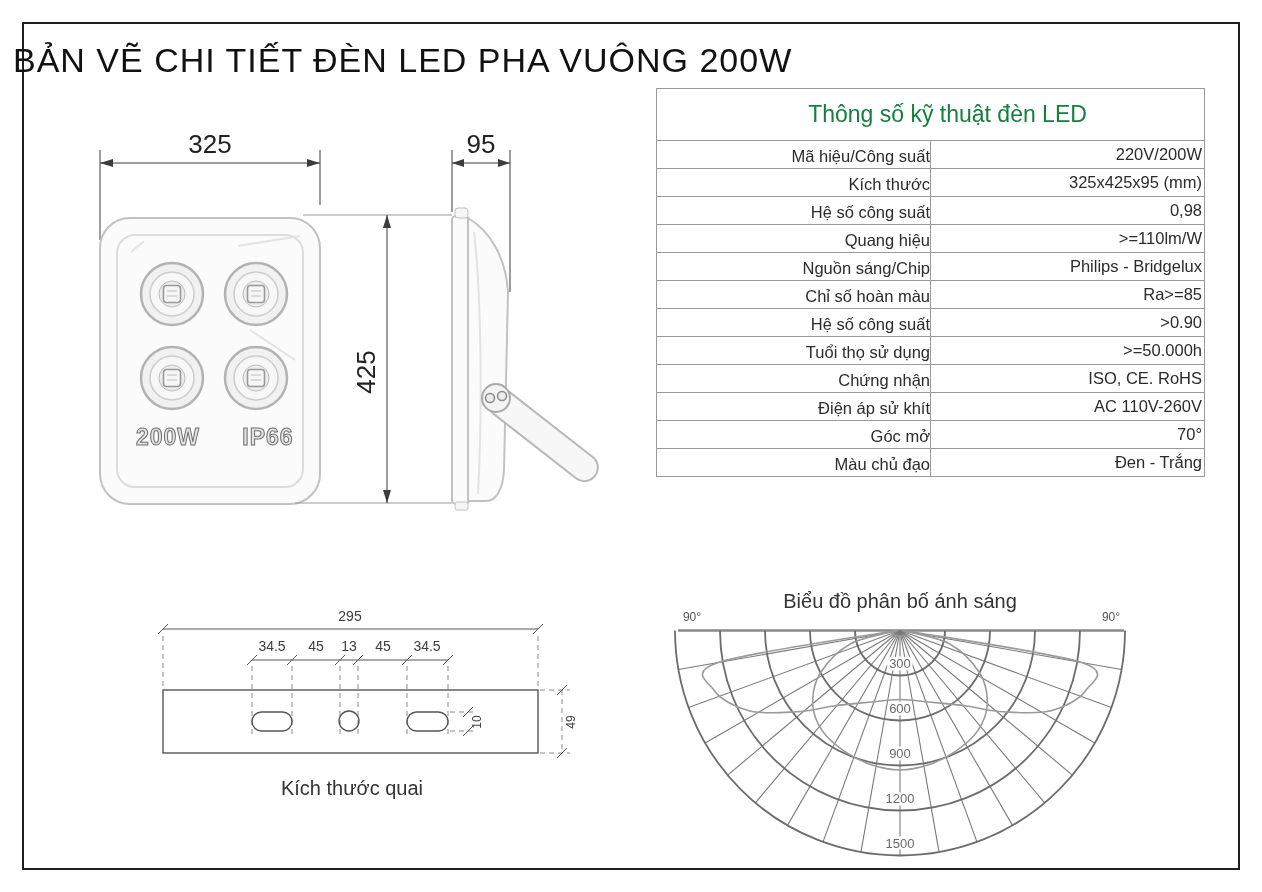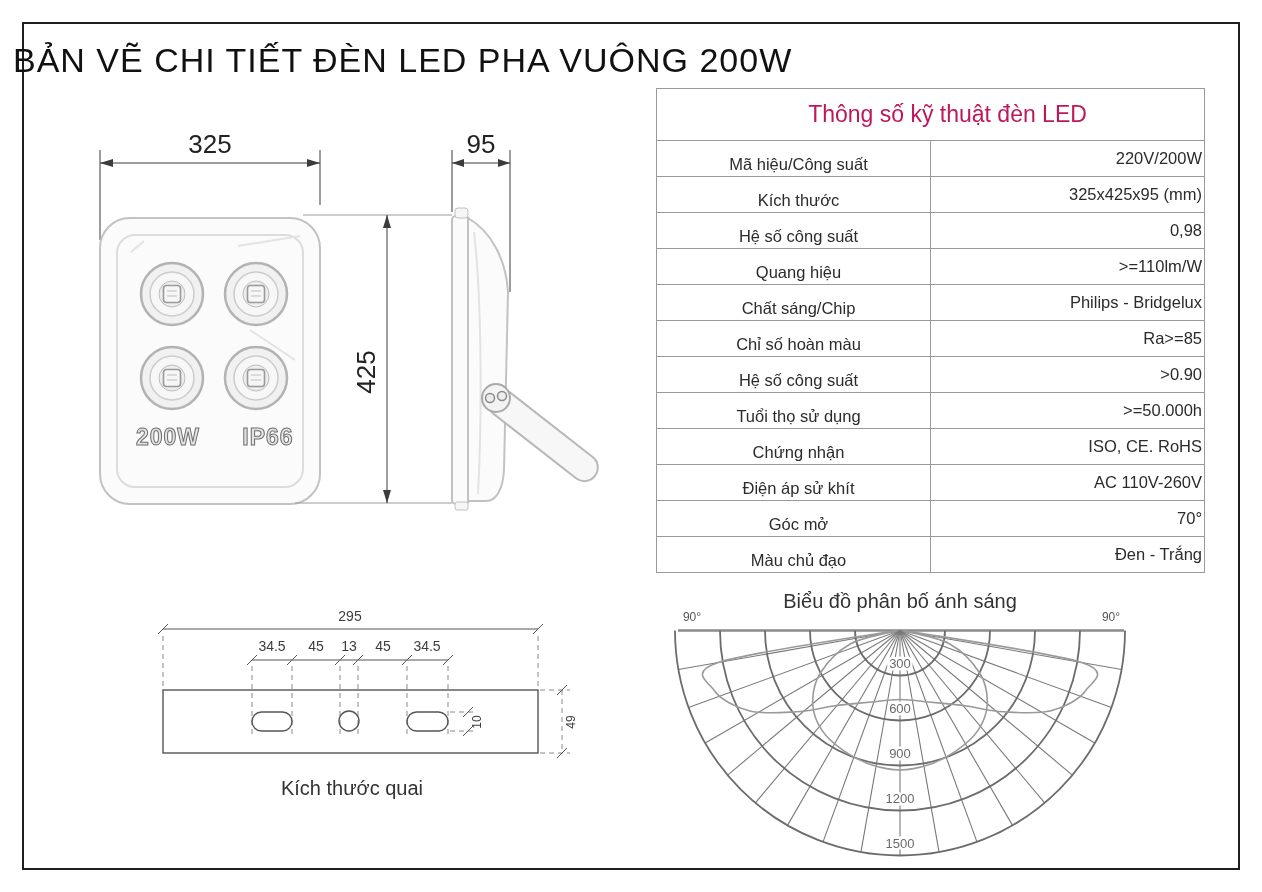--- a/index.html
+++ b/index.html
@@ -5,24 +5,24 @@
   html,body{margin:0;padding:0;background:#fff;}
   .page{position:relative;width:1262px;height:892px;background:#fff;overflow:hidden;
         font-family:"Liberation Sans", sans-serif;color:#1a1a1a;}
   .frame{position:absolute;left:22px;top:22px;width:1214px;height:844px;
          border:2px solid #1f1f1f;}
   .title{position:absolute;left:0;top:28px;width:1262px;text-align:left;
          font-size:34px;font-weight:400;letter-spacing:1px;color:#111;margin:13px;}
   .spec{position:absolute;left:656px;top:88px;width:549px;border-collapse:collapse;
         table-layout:fixed;}
   .spec th,.spec td{border:1px solid #9a9a9a;font-weight:400;}
-  .spec th{height:49px;font-size:23px;color:#be185d;text-align:center;padding-left:35px;}
+  .spec th{height:49px;font-size:23px;color:#15803d;text-align:center;padding-left:35px;}
   .spec td{height:23px;font-size:16.5px;line-height:23px;color:#2b2b2b;
            white-space:nowrap;overflow:hidden;}
-  .spec td.lbl{width:206px;padding:12px 0 0 10px;text-align:center;}
+  .spec td.lbl{width:206px;padding:4px 0 0 10px;text-align:right;}
   .spec td.val{text-align:right;padding:0 2px;}
   svg.drawing{position:absolute;left:0;top:0;}
   
   .dimline{stroke:#3c3c3c;stroke-width:1;}
   .dimarrow{fill:#3c3c3c;}
   .dimtext{font-size:26px;fill:#222;}
   .proj{stroke:#9b9b9b;stroke-width:1.2;}
   .body-fill{fill:#fbfbfb;stroke:#c2c2c2;stroke-width:2;}
   .body-inner{fill:none;stroke:#dcdcdc;stroke-width:2;}
   .sketch{stroke:#e3e3e3;stroke-width:2;fill:none;}
@@ -66,21 +66,21 @@
         </tr>
     <tr>
           <td class="lbl">Hệ số công suất</td>
           <td class="val">0,98</td>
         </tr>
     <tr>
           <td class="lbl">Quang hiệu</td>
           <td class="val">&gt;=110lm/W</td>
         </tr>
     <tr>
-          <td class="lbl">Chất sáng/Chip</td>
+          <td class="lbl">Nguồn sáng/Chip</td>
           <td class="val">Philips - Bridgelux</td>
         </tr>
     <tr>
           <td class="lbl">Chỉ số hoàn màu</td>
           <td class="val">Ra&gt;=85</td>
         </tr>
     <tr>
           <td class="lbl">Hệ số công suất</td>
           <td class="val">&gt;0.90</td>
         </tr>

